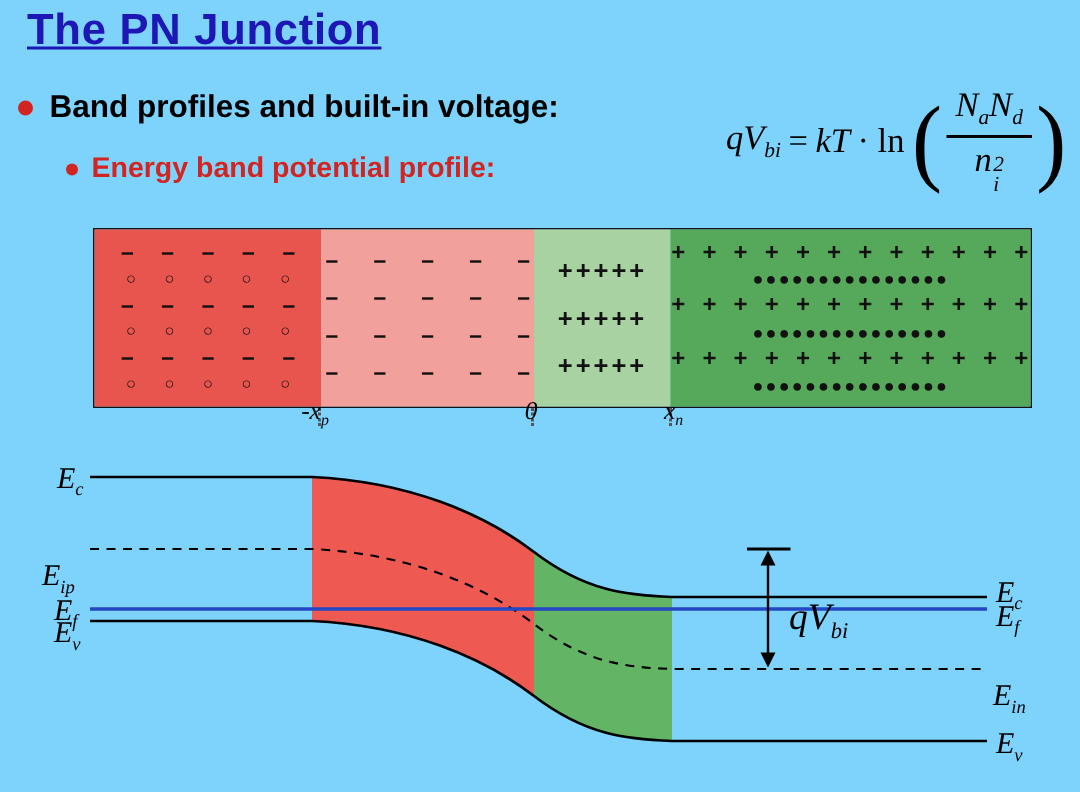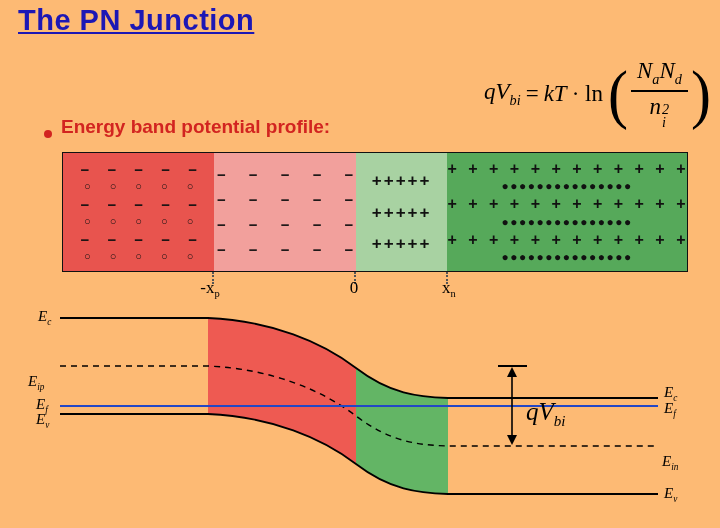--- a/index.html
+++ b/index.html
@@ -1,29 +1,29 @@
 <!DOCTYPE html>
 <html><head>
 <meta charset="utf-8">
 <style>
   html,body{margin:0;padding:0;background:#fff;}
   .slide{
-    position:relative;width:720px;height:528px;background:#fdba74;
+    position:relative;width:720px;height:528px;background:#7dd3fc;
     font-family:"Liberation Sans",sans-serif;overflow:hidden;
     outline:1px solid #d9d9d9;
   }
   
   .title{
     position:absolute;left:18px;top:4px;
     color:#1c17b5;font-size:29px;font-weight:bold;
     text-decoration:underline;letter-spacing:0.5px;
   }
   .bullet{position:absolute;display:flex;align-items:center;}
   .main-bullet{left:12px;top:60px;gap:11px;font-size:21px;font-weight:bold;color:#000;}
-  .sub-bullet{left:44px;top:116px;gap:9px;font-size:19px;font-weight:bold;align-items:flex-end;}
+  .sub-bullet{left:44px;top:102px;gap:9px;font-size:19px;font-weight:bold;}
   .dot{border-radius:50%;flex:0 0 auto;}
   .dot-lg{width:10px;height:10px;background:#d22420;}
   .dot-sm{width:8px;height:8px;background:#d22420;}
   .red-text{color:#d22420;}
   
   .equation{
     position:absolute;left:484px;top:52px;height:84px;
     display:flex;align-items:center;
     font-family:"Liberation Serif",serif;font-style:italic;font-size:23px;color:#000;
   }
@@ -45,44 +45,48 @@
   .sym-row{white-space:pre;color:#111;line-height:1;}
   .row-minus{font-size:15px;font-weight:bold;word-spacing:14px;}
   .row-circle{font-size:11px;word-spacing:16px;}
   .row-plus{font-size:16px;font-weight:bold;letter-spacing:1.5px;word-spacing:4px;}
   .row-dot{font-size:12px;letter-spacing:1.5px;}
   .region-p-depletion .row-minus{word-spacing:19px;}
   .region-n-depletion .row-plus{font-size:17px;letter-spacing:2px;}
   
   .tick{position:absolute;top:272px;height:12px;border-left:2px dotted #555;}
   .axis-label{
-    position:absolute;top:278px;text-align:center;
-    font-family:"Liberation Serif",serif;font-size:17px;color:#000;
+    position:absolute;top:264px;text-align:center;
+    font-family:"Liberation Serif",serif;font-style:italic;font-size:17px;color:#000;
   }
   .axis-label sub{font-size:0.62em;}
   
   .band-svg{position:absolute;left:0;top:296px;}
   .elabel{
     position:absolute;font-family:"Liberation Serif",serif;font-style:italic;
-    font-size:15px;color:#000;line-height:1;
+    font-size:20px;color:#000;line-height:1;
   }
   .elabel sub{font-size:0.62em;}
   .qvbi{
     position:absolute;font-family:"Liberation Serif",serif;font-style:italic;
     font-size:25px;color:#000;
   }
   .qvbi sub{font-size:0.6em;}
 </style>
 </head>
 <body>
 
 <div class="slide">
 
   <div class="title">The PN Junction</div>
 
+  <div class="bullet main-bullet">
+    <span class="dot dot-lg"></span>
+    <span>Band profiles and built-in voltage:</span>
+  </div>
 
   <div class="bullet sub-bullet">
     <span class="dot dot-sm"></span>
     <span class="red-text">Energy band potential profile:</span>
   </div>
 
   <div class="equation">
     <span><span>qV</span><sub>bi</sub></span>
     <span class="eq-op">=</span>
     <span>kT</span>

